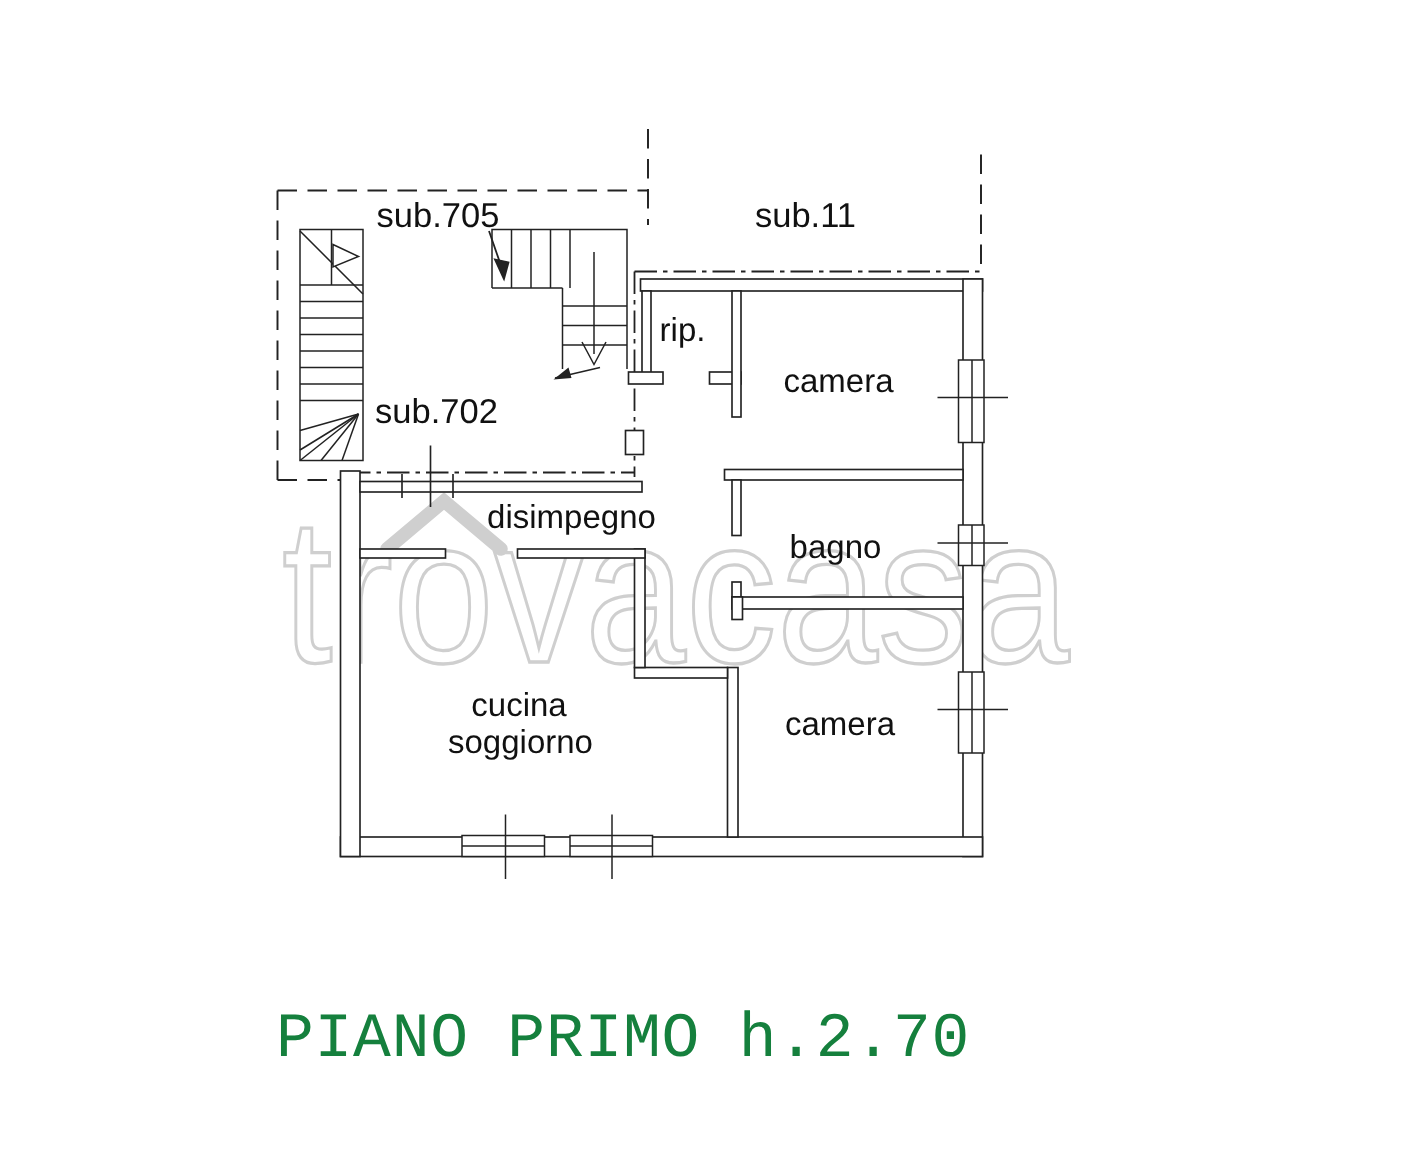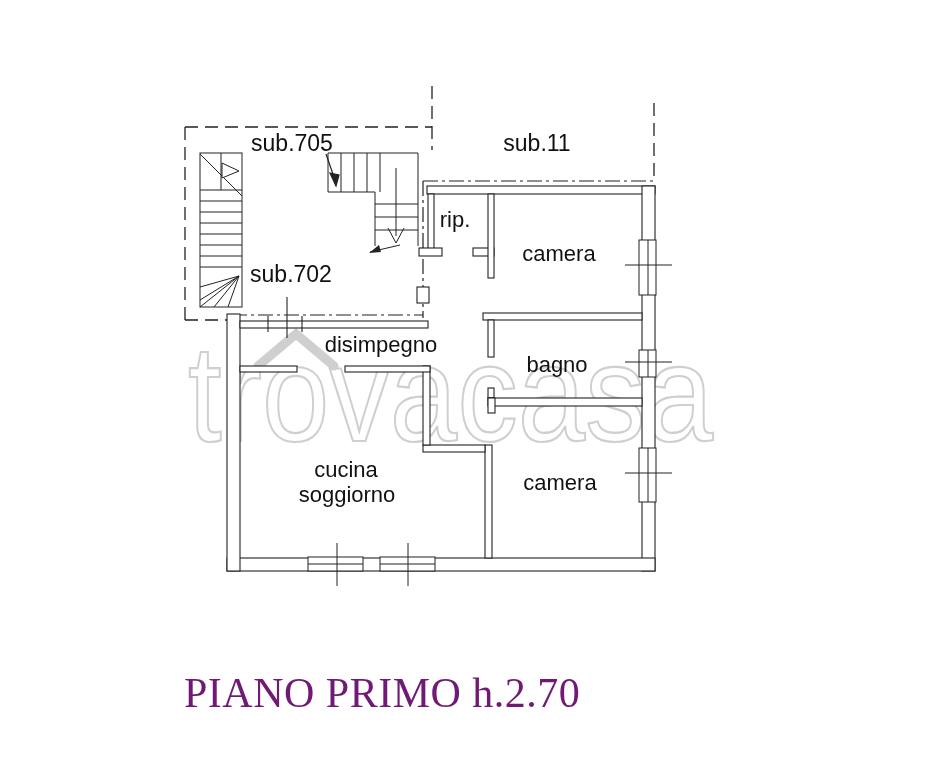--- a/index.html
+++ b/index.html
@@ -13,23 +13,23 @@
   #plan-svg{position:absolute;left:0;top:0;}
   .room-label{
     font-family:"Liberation Sans", sans-serif;
     fill:#111111;
   }
   #floor-title{
     position:absolute;
     left:184px;top:669px;
     font-size:42px;
     letter-spacing:0.5px;
-    color:#701a75;
+    color:#15803d;
     white-space:nowrap;
-    font-family:Liberation Serif, serif;
+    font-family:Liberation Mono, monospace;
   }
 </style>
 </head>
 <body>
 
 <div id="canvas">
 
   <svg id="plan-svg" width="942" height="768" viewBox="0 0 942 768">
 
     <g>

